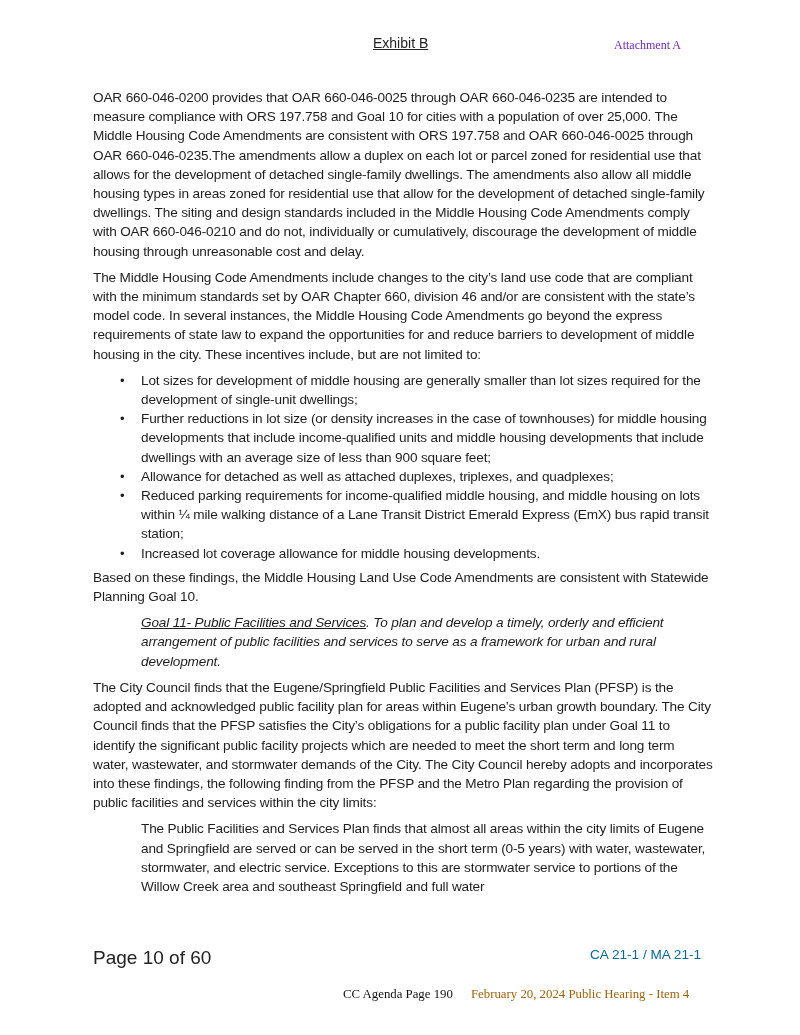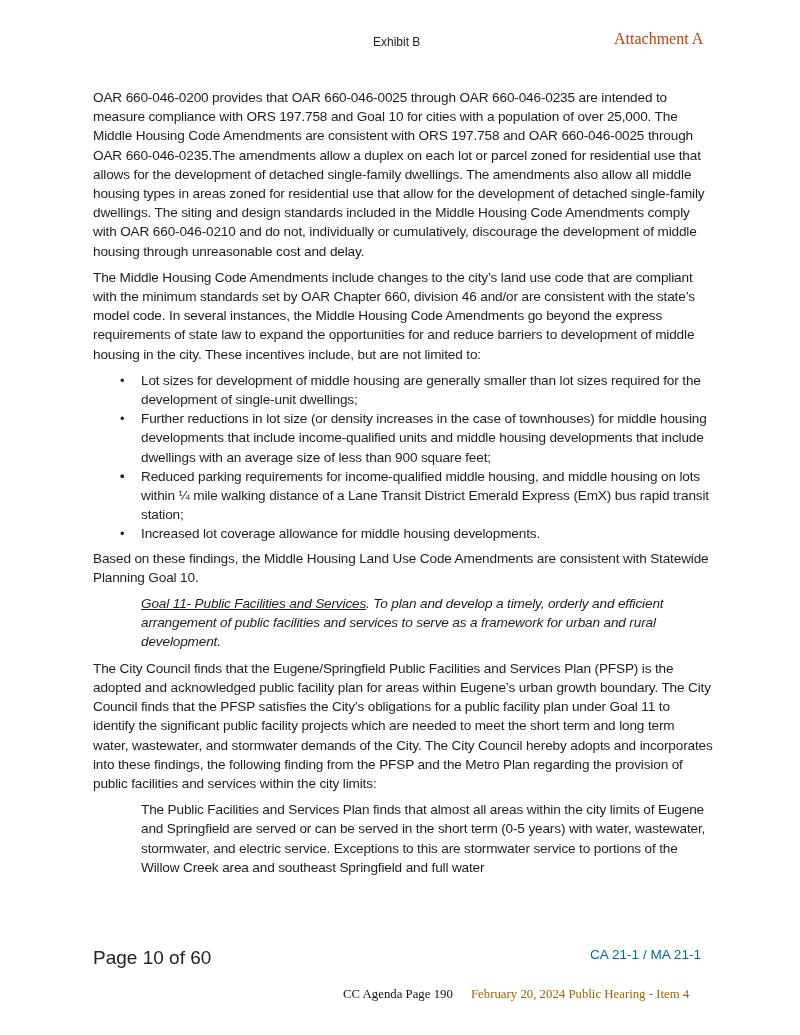--- a/index.html
+++ b/index.html
@@ -1,22 +1,22 @@
 <!DOCTYPE html>
 <html><head>
 <meta charset="utf-8">
 <style>
   html, body { margin: 0; padding: 0; background: #ffffff; }
   body { width: 800px; height: 1035px; position: relative; overflow: hidden;
          font-family: "Liberation Sans", "DejaVu Sans", sans-serif; color: #1e1e1e; }
   .page { position: absolute; left: 0; top: 0; width: 800px; height: 1035px; }
 
-  .hdr-exhibit { position: absolute; left: 373px; top: 35px; font-size: 12px; color: #222; }
-  .hdr-attach { position: absolute; left: 614px; top: 30px; font-family: "Liberation Serif", "DejaVu Serif", serif;
-                font-size: 16px; color: #c2410c; }
+  .hdr-exhibit { position: absolute; left: 373px; top: 35px; font-size: 14px; color: #222; text-decoration: underline; }
+  .hdr-attach { position: absolute; left: 614px; top: 38px; font-family: "Liberation Serif", "DejaVu Serif", serif;
+                font-size: 12px; color: #6d28d9; }
 
   .body { position: absolute; left: 93px; top: 88px; width: 620px; font-size: 13.6px; line-height: 19.2px;
           letter-spacing: -0.15px; }
   .body p { margin: 0 0 7px 0; }
   .body ul { margin: 0 0 5px 0; padding: 0 0 0 48px; list-style: none; }
   .body li { position: relative; margin: 0; }
   .body li .bullet { position: absolute; left: -21px; top: 0; font-size: 13px; }
   .goal { margin: 3px 0 7px 48px !important; font-style: italic; }
   .goal .goal-title { text-decoration: underline; }
   .quote { margin: 6px 0 0 48px !important; }
@@ -44,20 +44,21 @@
       <li>
         <span class="bullet">•</span>
         <span>Lot sizes for development of middle housing are generally smaller than lot sizes required for the development of single-unit dwellings;</span>
       </li>
       <li>
         <span class="bullet">•</span>
         <span>Further reductions in lot size (or density increases in the case of townhouses) for middle housing developments that include income-qualified units and middle housing developments that include dwellings with an average size of less than 900 square feet;</span>
       </li>
       <li>
         <span class="bullet">•</span>
+        <span>Allowance for detached as well as attached duplexes, triplexes, and quadplexes;</span>
       </li>
       <li>
         <span class="bullet">•</span>
         <span>Reduced parking requirements for income-qualified middle housing, and middle housing on lots within ¼ mile walking distance of a Lane Transit District Emerald Express (EmX) bus rapid transit station;</span>
       </li>
       <li>
         <span class="bullet">•</span>
         <span>Increased lot coverage allowance for middle housing developments.</span>
       </li>
     </ul>

